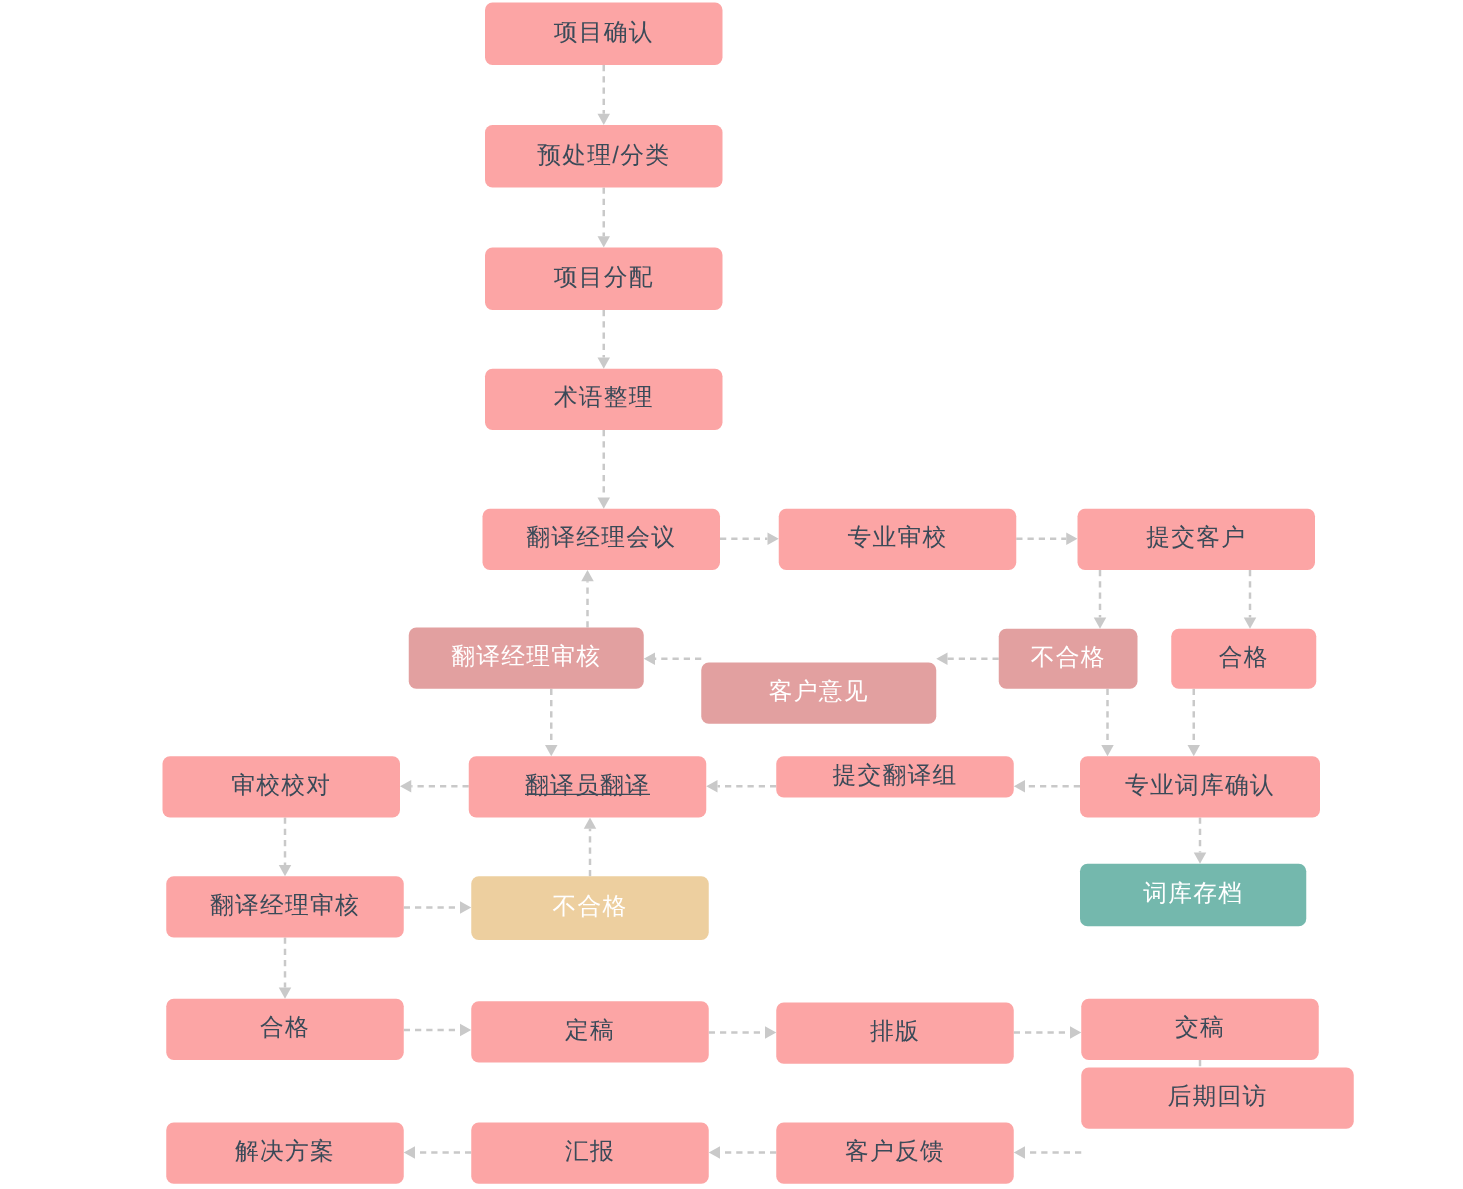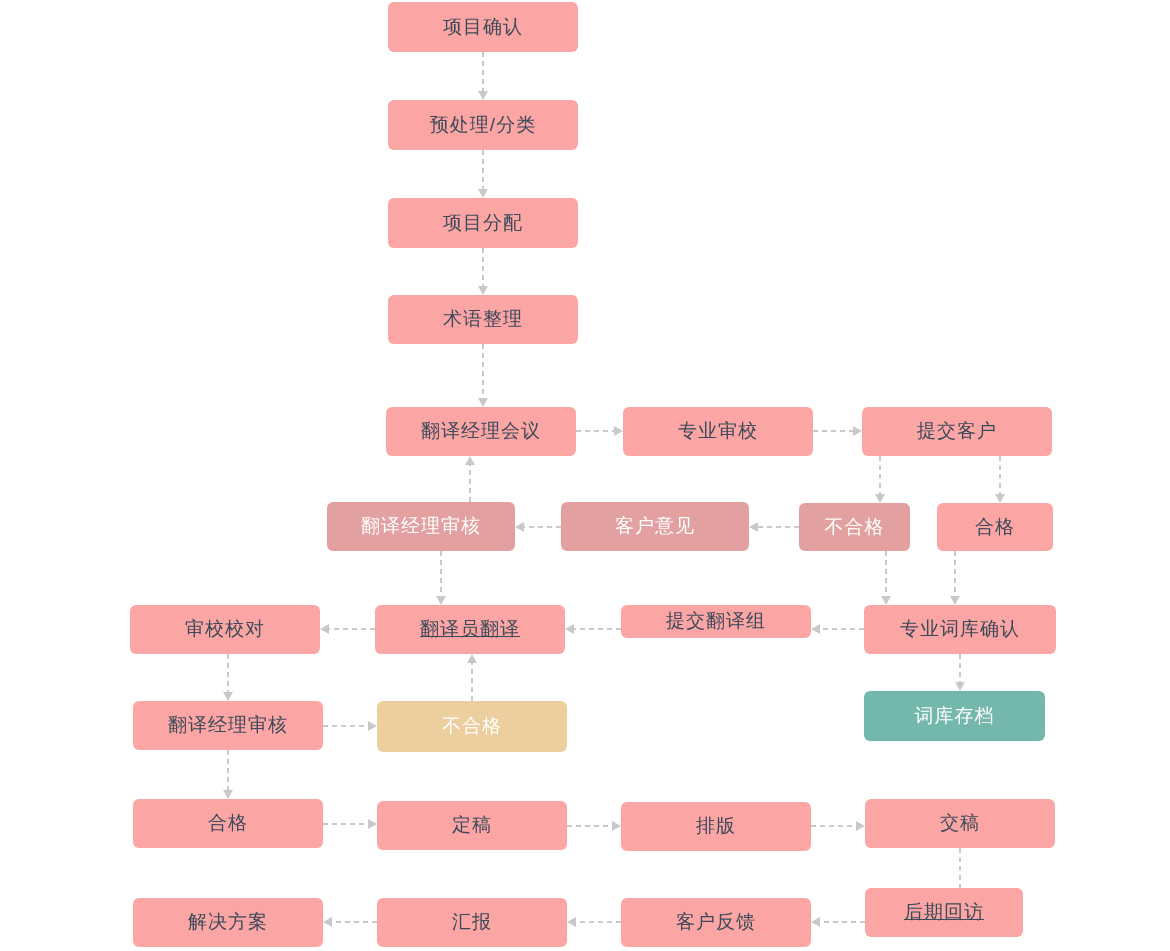--- a/index.html
+++ b/index.html
@@ -237,32 +237,32 @@
     </div>
   <div id="nodes-layer">
       <div class="node blue" style="left: 388px; top: 2px; width: 190px; height: 50px;">项目确认</div>
       <div class="node blue" style="left: 388px; top: 100px; width: 190px; height: 50px;">预处理/分类</div>
       <div class="node blue" style="left: 388px; top: 198px; width: 190px; height: 50px;">项目分配</div>
       <div class="node blue" style="left: 388px; top: 295px; width: 190px; height: 49px;">术语整理</div>
       <div class="node blue" style="left: 386px; top: 407px; width: 190px; height: 49px;">翻译经理会议</div>
       <div class="node blue" style="left: 623px; top: 407px; width: 190px; height: 49px;">专业审校</div>
       <div class="node blue" style="left: 862px; top: 407px; width: 190px; height: 49px;">提交客户</div>
       <div class="node red" style="left: 327px; top: 502px; width: 188px; height: 49px;">翻译经理审核</div>
-      <div class="node red" style="left: 561px; top: 502px; width: 188px; height: 49px;">客户意见</div>
+      <div class="node red" style="left: 561px; top: 530px; width: 188px; height: 49px;">客户意见</div>
       <div class="node red" style="left: 799px; top: 503px; width: 111px; height: 48px;">不合格</div>
       <div class="node blue" style="left: 937px; top: 503px; width: 116px; height: 48px;">合格</div>
       <div class="node blue" style="left: 130px; top: 605px; width: 190px; height: 49px;">审校校对</div>
       <div class="node blue" style="left: 375px; top: 605px; width: 190px; height: 49px; text-decoration: underline;">翻译员翻译</div>
       <div class="node blue" style="left: 621px; top: 605px; width: 190px; height: 33px;">提交翻译组</div>
       <div class="node blue" style="left: 864px; top: 605px; width: 192px; height: 49px;">专业词库确认</div>
       <div class="node blue" style="left: 133px; top: 701px; width: 190px; height: 49px;">翻译经理审核</div>
       <div class="node orange" style="left: 377px; top: 701px; width: 190px; height: 51px;">不合格</div>
       <div class="node teal" style="left: 864px; top: 691px; width: 181px; height: 50px;">词库存档</div>
       <div class="node blue" style="left: 133px; top: 799px; width: 190px; height: 49px;">合格</div>
       <div class="node blue" style="left: 377px; top: 801px; width: 190px; height: 49px;">定稿</div>
       <div class="node blue" style="left: 621px; top: 802px; width: 190px; height: 49px;">排版</div>
       <div class="node blue" style="left: 865px; top: 799px; width: 190px; height: 49px;">交稿</div>
       <div class="node blue" style="left: 133px; top: 898px; width: 190px; height: 49px;">解决方案</div>
       <div class="node blue" style="left: 377px; top: 898px; width: 190px; height: 49px;">汇报</div>
       <div class="node blue" style="left: 621px; top: 898px; width: 190px; height: 49px;">客户反馈</div>
-      <div class="node blue" style="left: 865px; top: 888px; width: 158px; height: 49px; text-decoration: underline;">后期回访</div>
+      <div class="node blue" style="left: 865px; top: 854px; width: 218px; height: 49px;">后期回访</div>
     </div>
 </div>
 
 </body></html>

